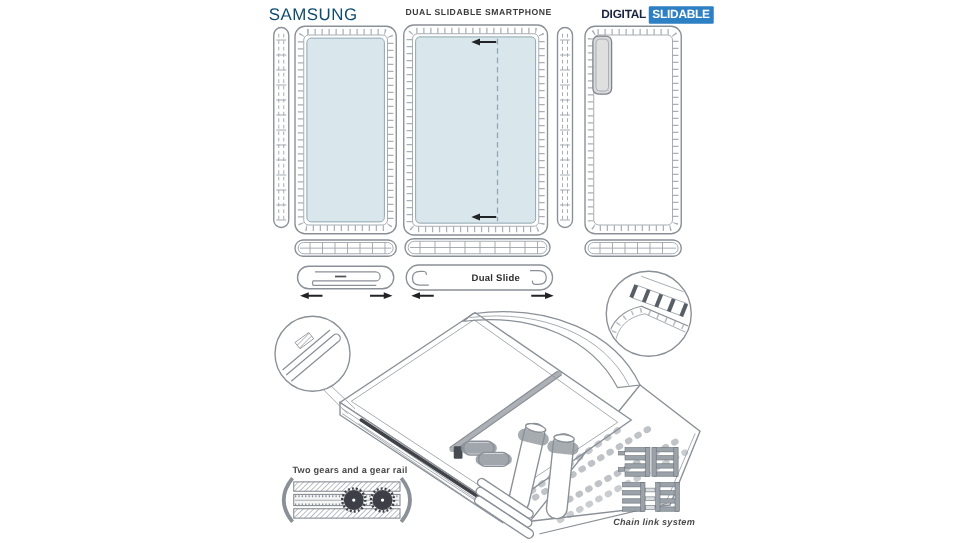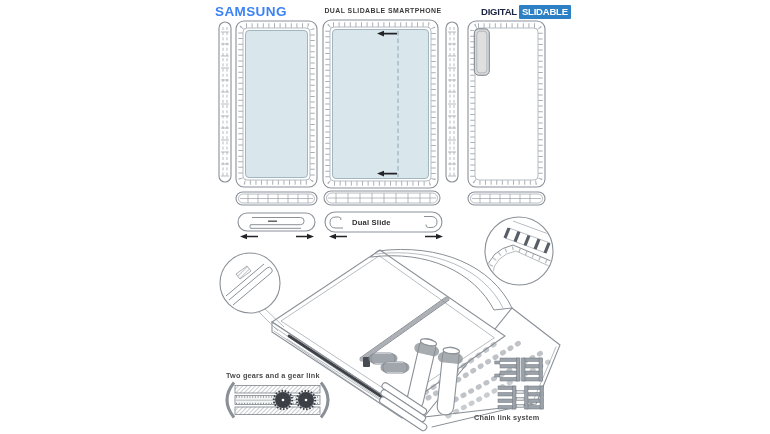--- a/index.html
+++ b/index.html
@@ -1,29 +1,29 @@
 <!DOCTYPE html>
 <html><head>
 <meta charset="utf-8">
 <style>
   html,body{margin:0;padding:0;background:#fff;}
   .stage{position:relative;width:770px;height:434px;background:#ffffff;overflow:hidden;
          font-family:"Liberation Sans",sans-serif;}
   .abs{position:absolute;}
-  .brand{left:215px;top:4px;font-size:13.5px;font-weight:bold;letter-spacing:.4px;color:#3b82f6;}
+  .brand{left:215px;top:4px;font-size:13.5px;font-weight:normal;letter-spacing:.4px;color:#0c4a6e;}
   .sheet-title{left:308px;top:7px;width:150px;text-align:center;font-size:6.9px;font-weight:bold;
                letter-spacing:.45px;color:#3b3b3b;}
   .pub{left:481px;top:5px;display:flex;align-items:center;gap:2px;}
   .pub .l{font-size:9.5px;font-weight:bold;letter-spacing:-.2px;color:#1a2440;}
   .pub .d{font-size:9.5px;font-weight:bold;color:#ffffff;background:#2e80c4;
           padding:1px 3px 1.5px 3px;border-radius:1px;letter-spacing:-.2px;}
-  .cap{font-weight:bold;color:#4a4a4a;font-size:7.3px;text-align:left;letter-spacing:.2px;}
+  .cap{font-weight:bold;color:#4a4a4a;font-size:7.3px;text-align:right;letter-spacing:.2px;}
   .dualslide{left:352px;top:218px;width:64px;font-size:7.6px;color:#2f2f2f;}
   .gearlab{left:226px;top:371px;width:100px;}
-  .chainlab{left:474px;top:413px;width:72px;}
+  .chainlab{left:484px;top:413px;width:72px;font-style:italic;}
   svg{position:absolute;left:0;top:0;}
   .ln{fill:none;stroke:#8a9097;stroke-width:1;}
   .lnt{fill:none;stroke:#9aa1a8;stroke-width:.7;}
   .wf{fill:#ffffff;stroke:#8a9097;stroke-width:1.1;}
   .ink{fill:#222326;stroke:none;}
 </style>
 </head>
 <body>
 
 <div class="stage">
@@ -252,16 +252,16 @@
         <rect x="526" y="405.5" width="17" height="3.5"></rect>
       <rect x="524.5" y="386" width="3.5" height="23"></rect>
         <rect x="540" y="386" width="3.5" height="23"></rect>
       <rect x="516.5" y="390.5" width="7.5" height="3" fill="#dcdfe1"></rect>
       <rect x="516.5" y="397.5" width="7.5" height="3" fill="#dcdfe1"></rect>
       <rect x="516.5" y="404.5" width="7.5" height="3" fill="#dcdfe1"></rect>
     </g>
   </svg>
 
   <div class="abs cap dualslide">Dual Slide</div>
-  <div class="abs cap gearlab">Two gears and a gear link</div>
+  <div class="abs cap gearlab">Two gears and a gear rail</div>
   <div class="abs cap chainlab">Chain link system</div>
 
 </div>
 
 </body></html>

